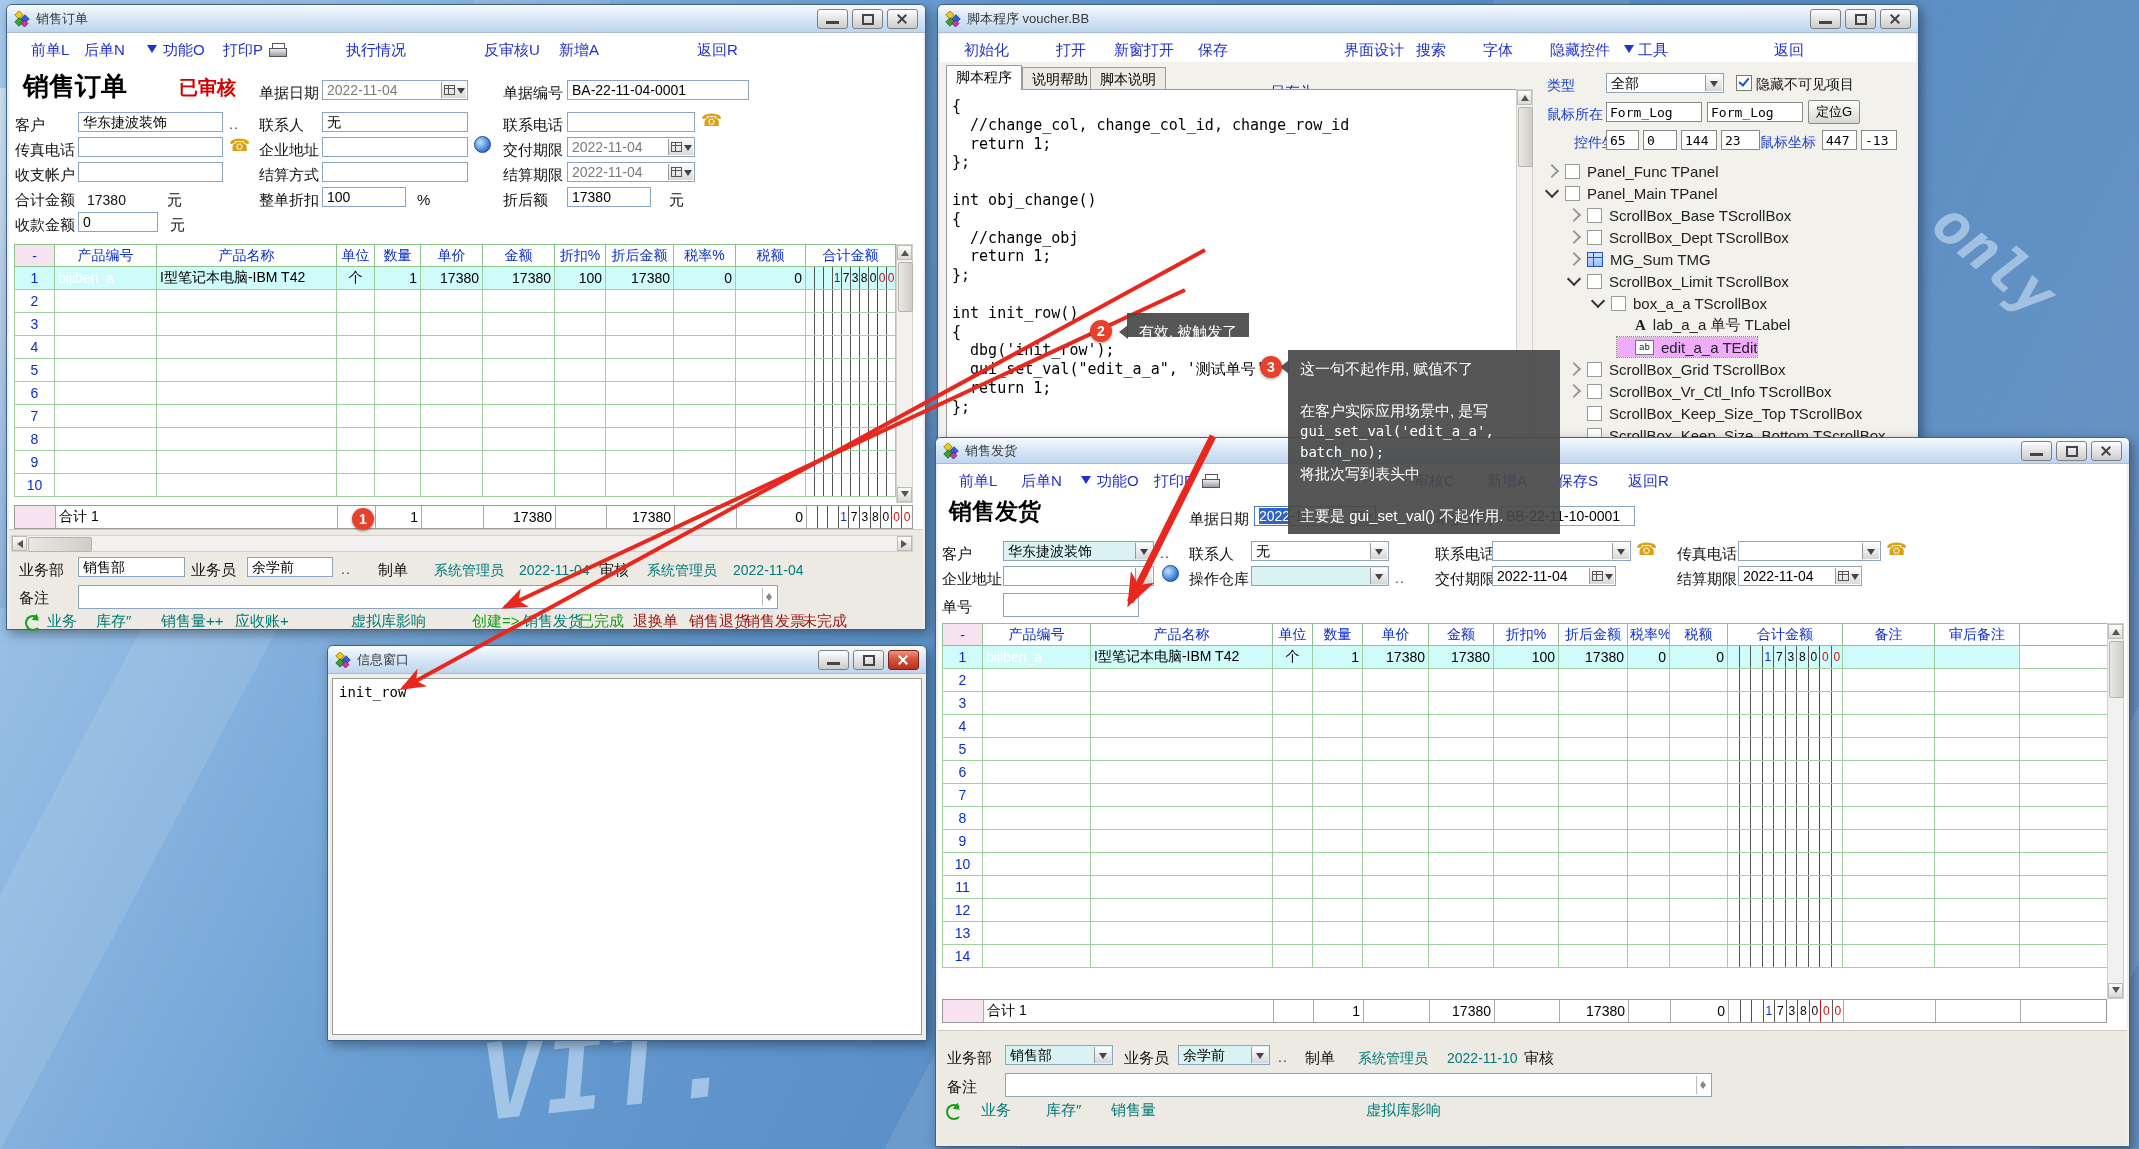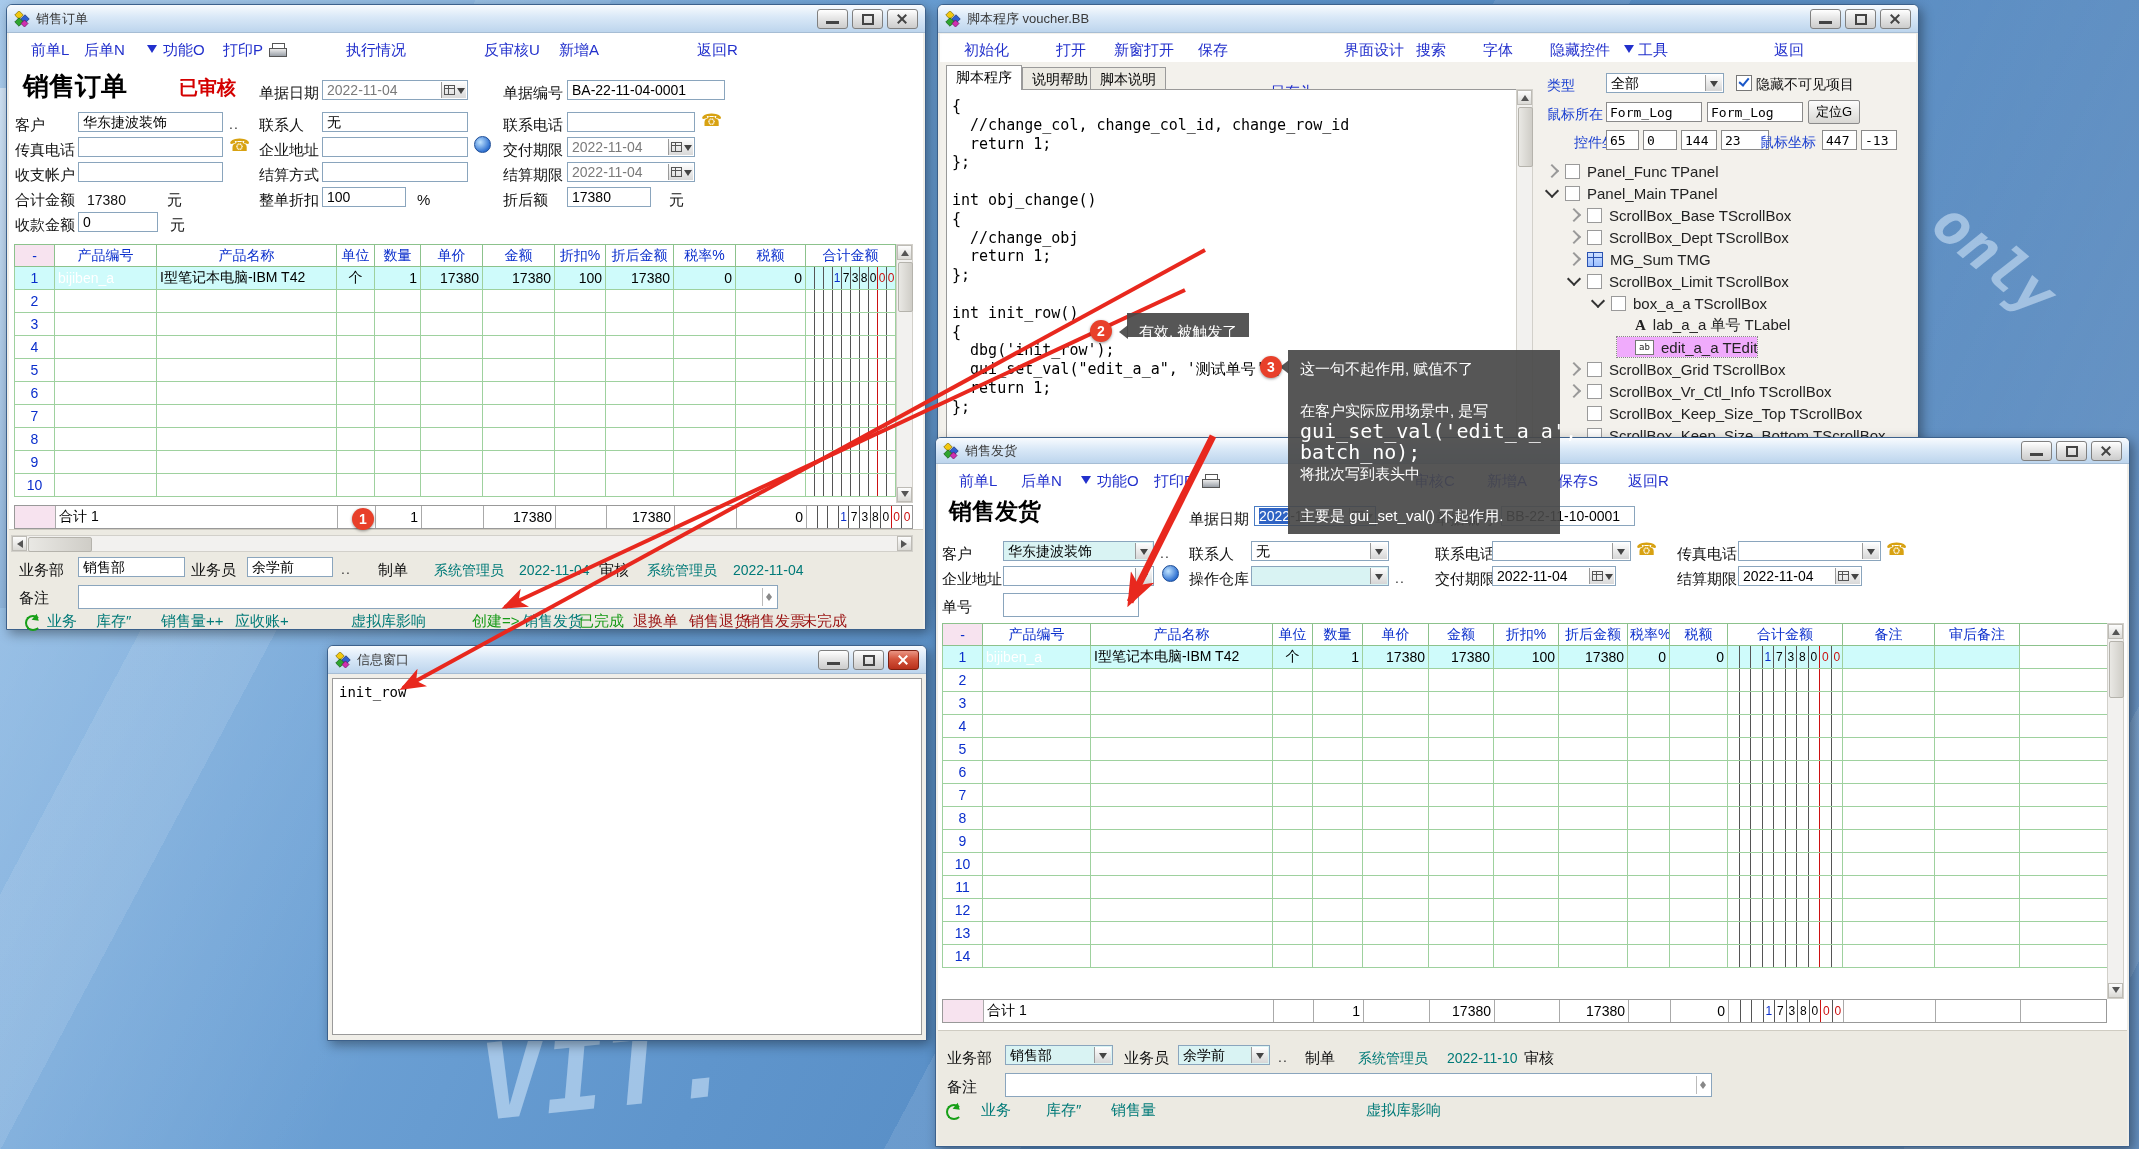--- a/index.html
+++ b/index.html
@@ -195,21 +195,21 @@
     <span class="cb on" style="left:798px;top:70px;"></span>
     <span class="lbl" style="left:818px;top:71px;font-size:14px;">隐藏不可见项目</span>
     <span class="panlbl" style="left:609px;top:101px;">鼠标所在</span>
     <div class="pbox" style="left:668px;top:97px;width:96px;">Form_Log</div>
     <div class="pbox" style="left:769px;top:97px;width:96px;">Form_Log</div>
     <div class="pbtn" style="left:870px;top:95px;width:52px;">定位G</div>
     <span class="panlbl" style="left:609px;top:129px;margin-left:27px;">控件坐标</span>
     <div class="pbox" style="left:668px;top:125px;width:33px;">65</div>
     <div class="pbox" style="left:705px;top:125px;width:34px;">0</div>
     <div class="pbox" style="left:743px;top:125px;width:36px;">144</div>
-    <div class="pbox" style="left:783px;top:125px;width:48px;">23</div>
+    <div class="pbox" style="left:783px;top:125px;width:39px;">23</div>
     <span class="panlbl" style="left:822px;top:129px;">鼠标坐标</span>
     <div class="pbox" style="left:884px;top:125px;width:35px;">447</div>
     <div class="pbox" style="left:923px;top:125px;width:36px;">-13</div>
 
     <div class="ti" style="left:609px;top:156px;">
         <i class="exc"></i>
         <span class="chk"></span>
         <span>Panel_Func  TPanel</span>
       </div>
     <div class="ti" style="left:609px;top:178px;">
@@ -302,21 +302,21 @@
     <span class="mi" style="left:690px;top:36px;">返回R</span>
     <span class="ftitle" style="left:16px;top:64px;font-size:26px;">销售订单</span>
     <span class="status" style="left:172px;top:70px;font-size:19px;">已审核</span>
 
     <span class="lbl" style="left:252px;top:79px;">单据日期</span>
     <div class="box gray" style="left:315px;top:75px;width:146px;"><span>2022-11-04</span><span class="calb">
           <i class="calg"></i>
           <i class="tri"></i>
         </span></div>
     <span class="lbl" style="left:496px;top:79px;">单据编号</span>
-    <div class="box" style="left:560px;top:75px;width:158px;">BA-22-11-04-0001</div>
+    <div class="box" style="left:560px;top:75px;width:182px;">BA-22-11-04-0001</div>
     <span class="lbl" style="left:8px;top:111px;">客户</span>
     <div class="box" style="left:71px;top:107px;width:145px;">华东捷波装饰</div>
     <span class="dots" style="left:222px;top:111px;">..</span>
     <span class="lbl" style="left:252px;top:111px;">联系人</span>
     <div class="box" style="left:315px;top:107px;width:146px;">无</div>
     <span class="lbl" style="left:496px;top:111px;">联系电话</span>
     <div class="box" style="left:560px;top:107px;width:128px;"></div>
     <span class="ph" style="left:694px;top:105px;">☎</span>
     <span class="lbl" style="left:8px;top:136px;">传真电话</span>
     <div class="box" style="left:71px;top:132px;width:145px;"></div>
@@ -1378,18 +1378,18 @@
   <div class="badge" style="left:1260px;top:356px;">3</div>
   <div class="tip" style="left:1127px;top:313px;height:24px;">
     <span class="notch" style="left:-15px;top:12px;"></span>
     <div class="ln">有效, 被触发了</div>
   </div>
   <div class="tip" style="left:1288px;top:350px;width:272px;">
     <span class="notch" style="left:-15px;top:10px;"></span>
     <div class="ln">这一句不起作用, 赋值不了</div>
     <div class="ln"></div>
     <div class="ln">在客户实际应用场景中, 是写</div>
-    <div class="ln mono" style="font-size:20px;">gui_set_val('edit_a_a', batch_no);</div>
+    <div class="ln mono" style="font-size:14px;">gui_set_val('edit_a_a', batch_no);</div>
     <div class="ln">将批次写到表头中</div>
     <div class="ln"></div>
     <div class="ln">主要是 gui_set_val() 不起作用.</div>
   </div>
 </div>
 
 </body></html>

